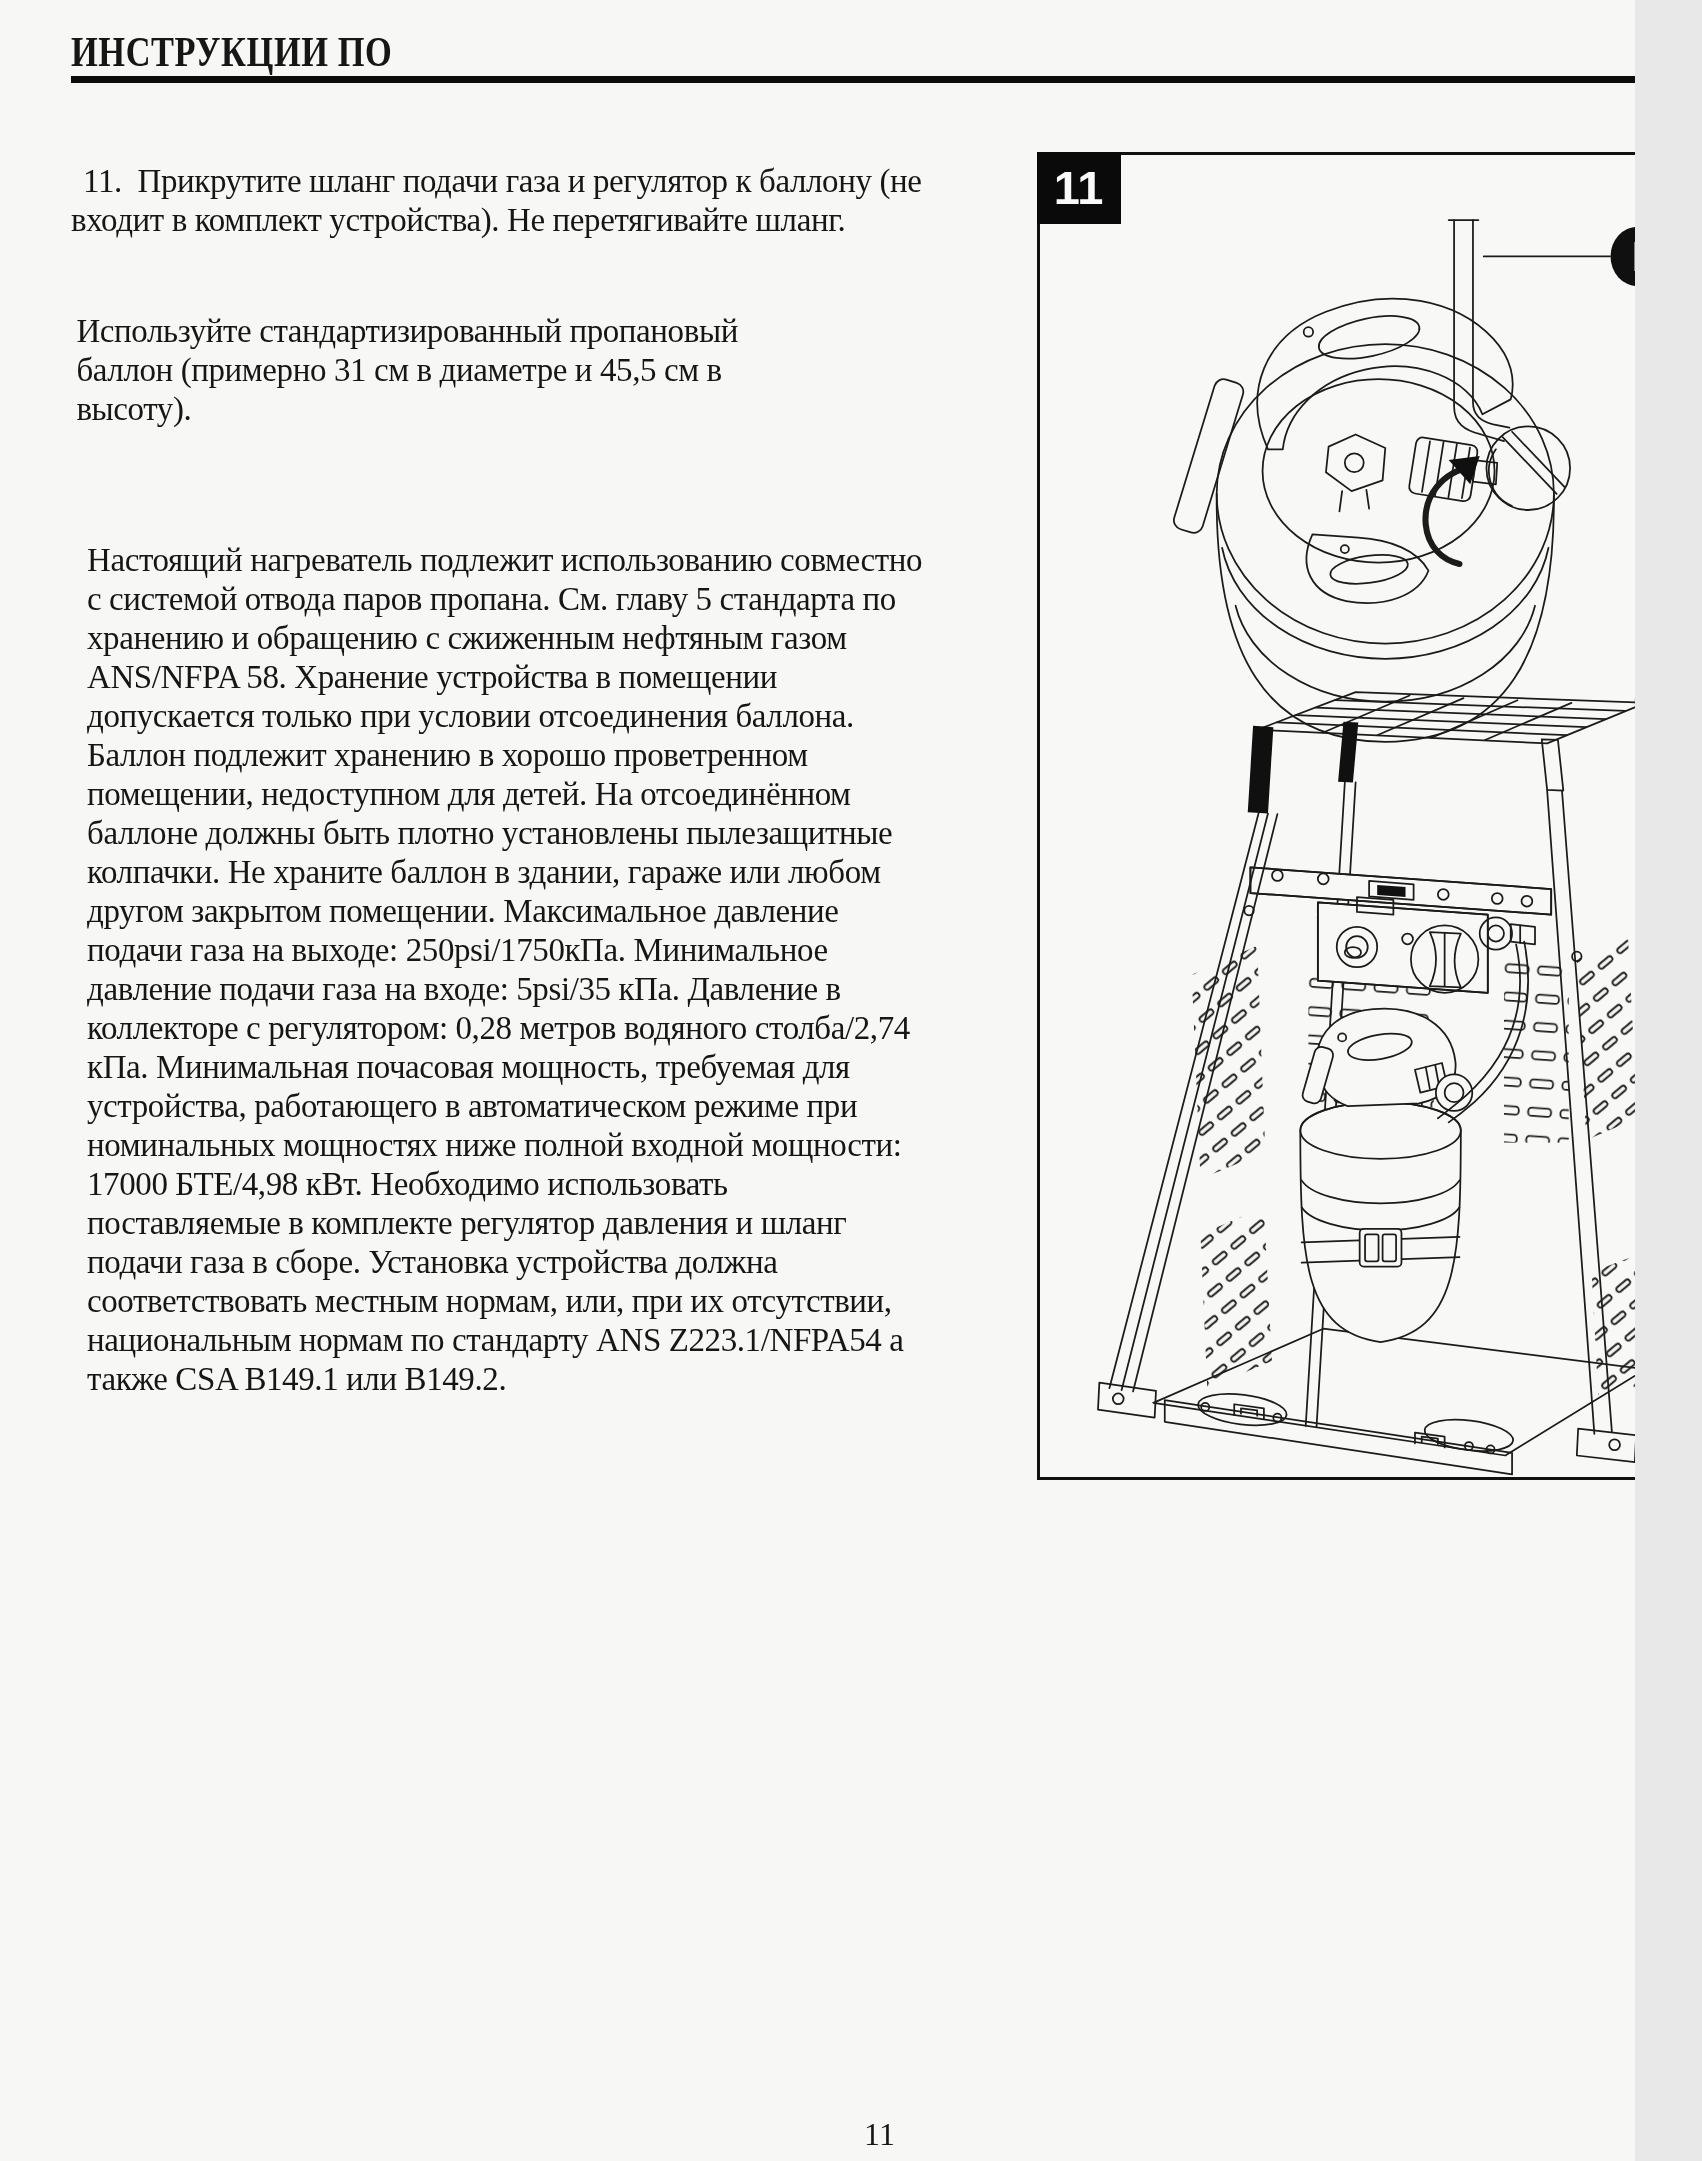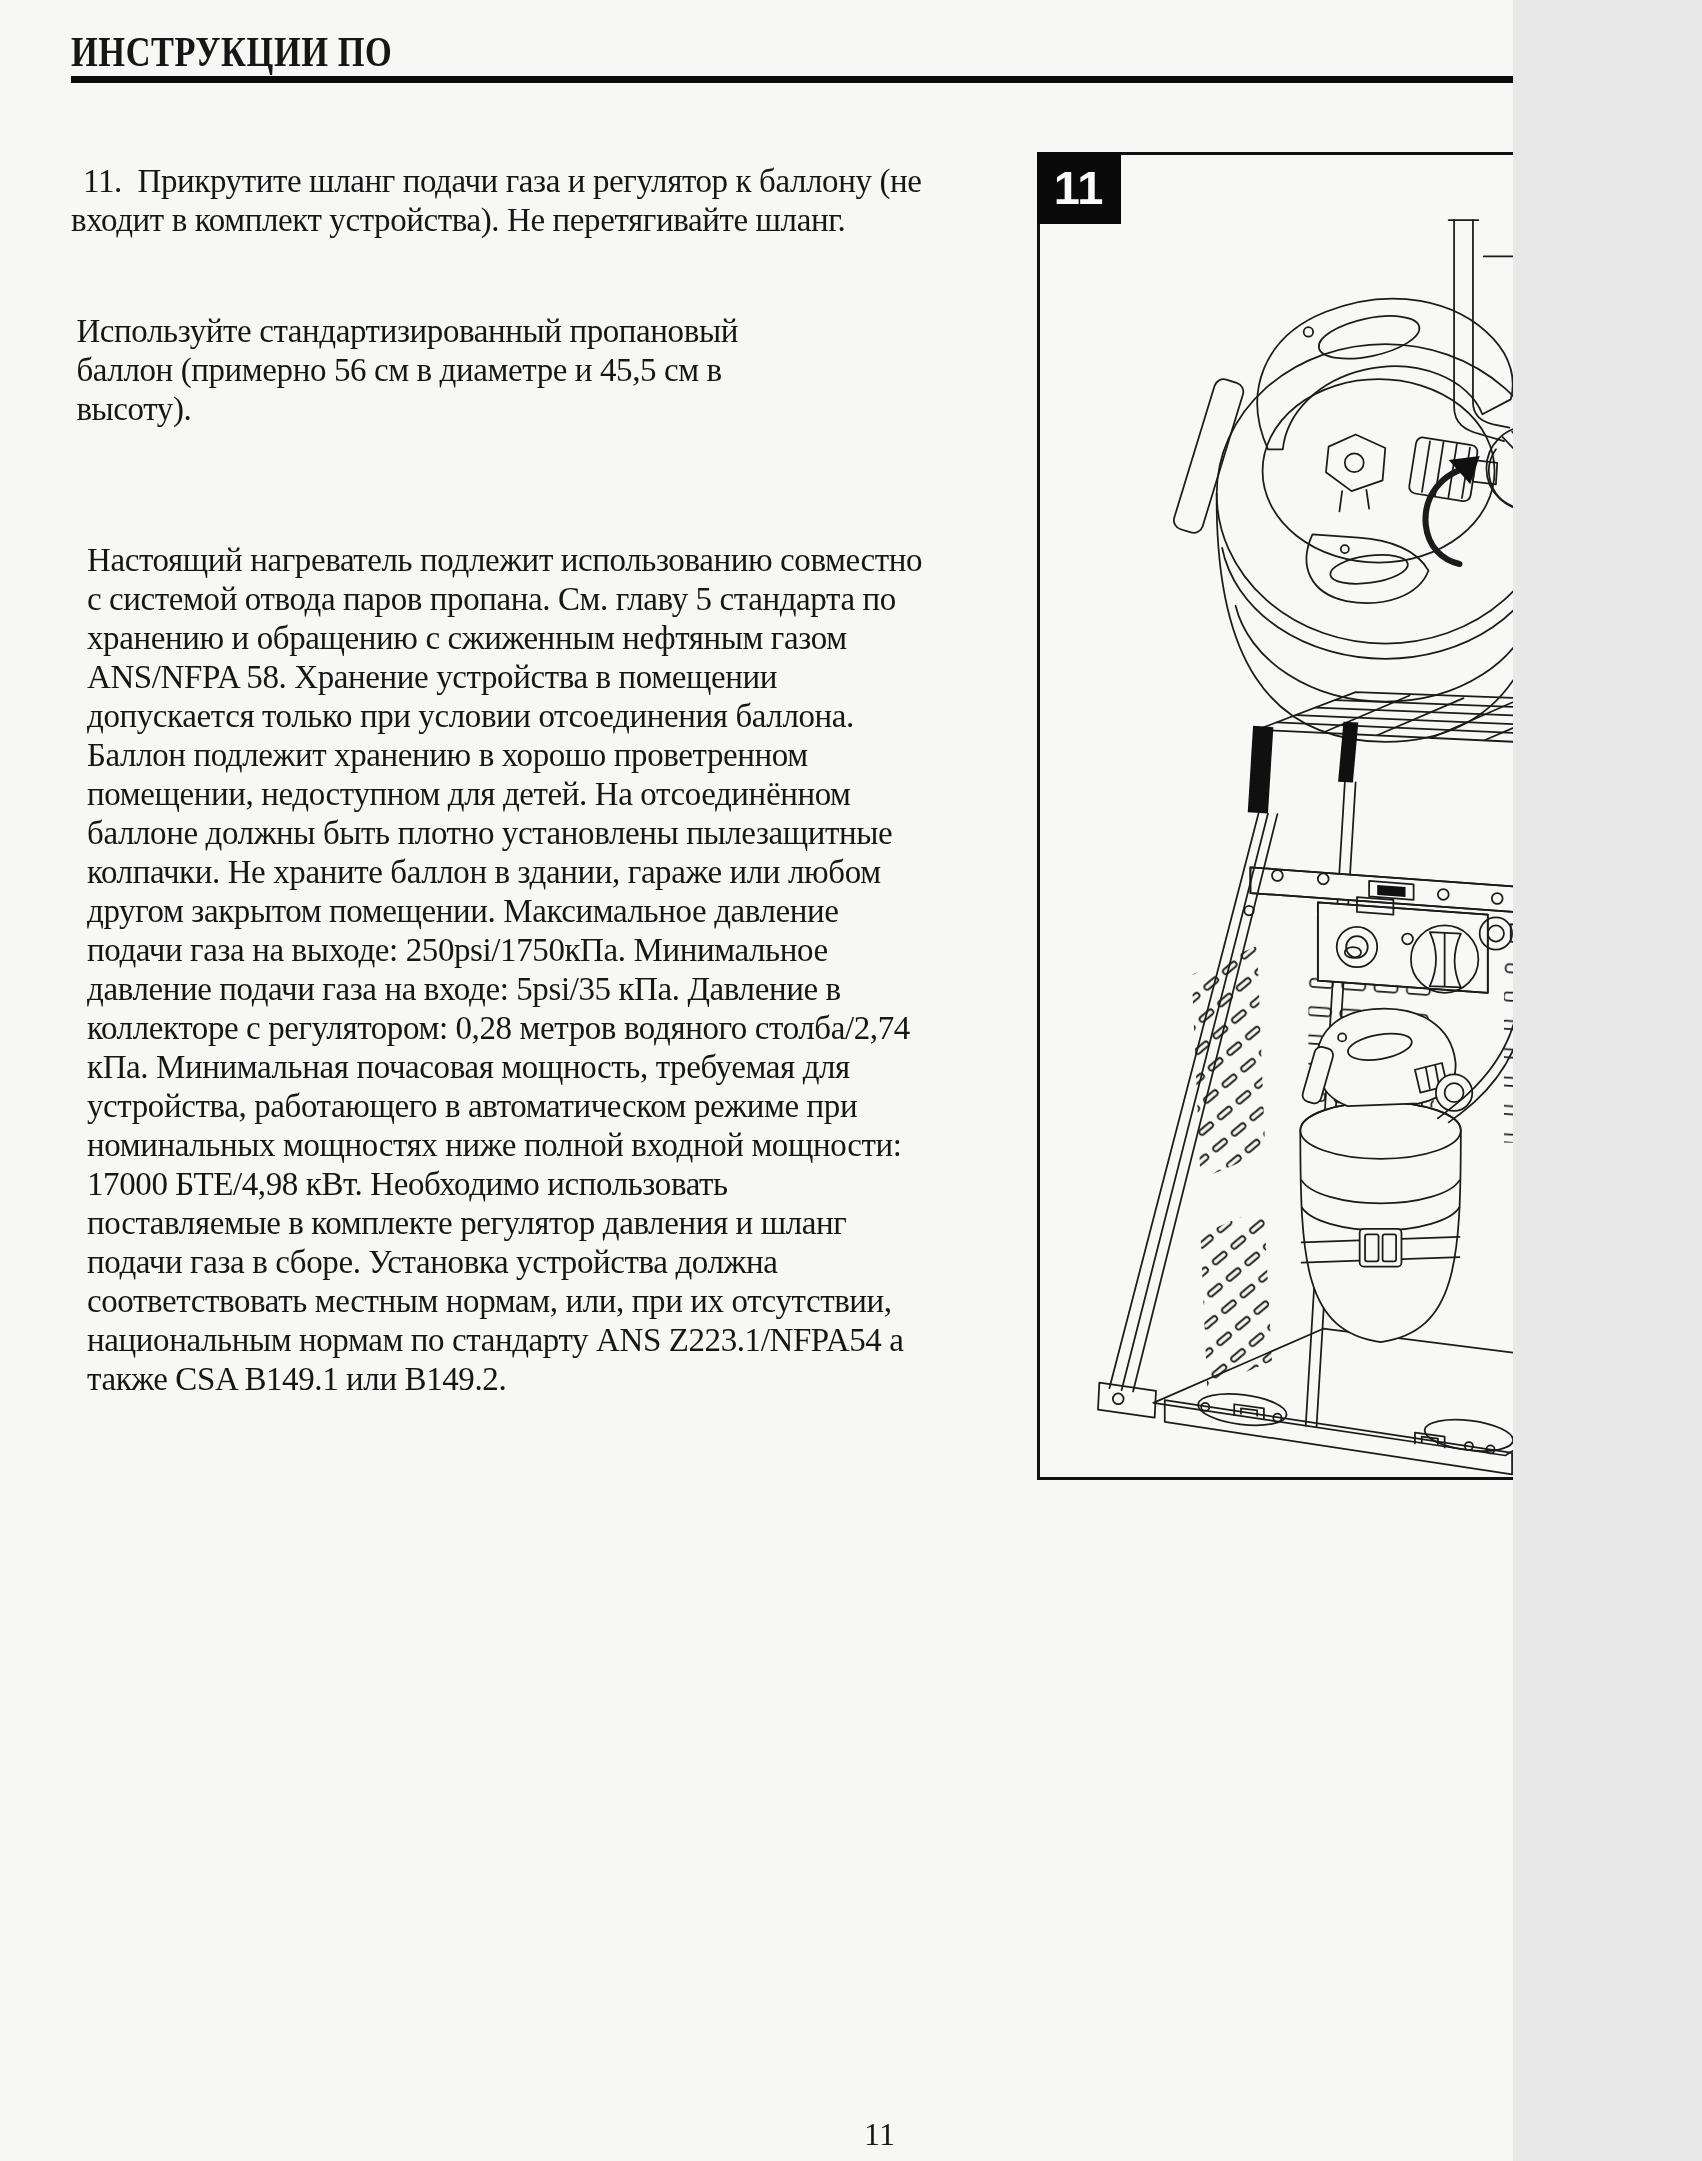--- a/index.html
+++ b/index.html
@@ -1,19 +1,19 @@
 <!DOCTYPE html>
 <html style="font-size:10.8px"><head>
 <meta charset="utf-8">
 <style>
   html,body{margin:0;padding:0;}
   body{background:#e8e8e8;}
   .page{
     position:relative;
-    width:1513px;height:2161px;
+    width:1635px;height:2161px;
     background:#f7f7f5;
     font-family:"Liberation Serif",serif;
     color:#161616;
     overflow:hidden;
   }
   .title{
     position:absolute;left:71px;top:27px;
     font-size:43px;font-weight:bold;
     letter-spacing:0.7px;white-space:nowrap;
     transform:scaleX(0.80);transform-origin:left top;
@@ -69,21 +69,21 @@
 
 <div class="page">
 
   <div class="title">ИНСТРУКЦИИ ПО</div>
   <div class="rule"></div>
 
   <div class="textcol">
     <p class="p1">11.&nbsp; Прикрутите шланг подачи газа и регулятор к баллону (не
 входит в комплект устройства). Не перетягивайте шланг.</p>
     <p class="p2">Используйте стандартизированный пропановый
-баллон (примерно 56 см в диаметре и 45,5 см в
+баллон (примерно 31 см в диаметре и 45,5 см в
 высоту).</p>
     <p class="p3">Настоящий нагреватель подлежит использованию совместно
 с системой отвода паров пропана. См. главу 5 стандарта по
 хранению и обращению с сжиженным нефтяным газом
 ANS/NFPA 58. Хранение устройства в помещении
 допускается только при условии отсоединения баллона.
 Баллон подлежит хранению в хорошо проветренном
 помещении, недоступном для детей. На отсоединённом
 баллоне должны быть плотно установлены пылезащитные
 колпачки. Не храните баллон в здании, гараже или любом

